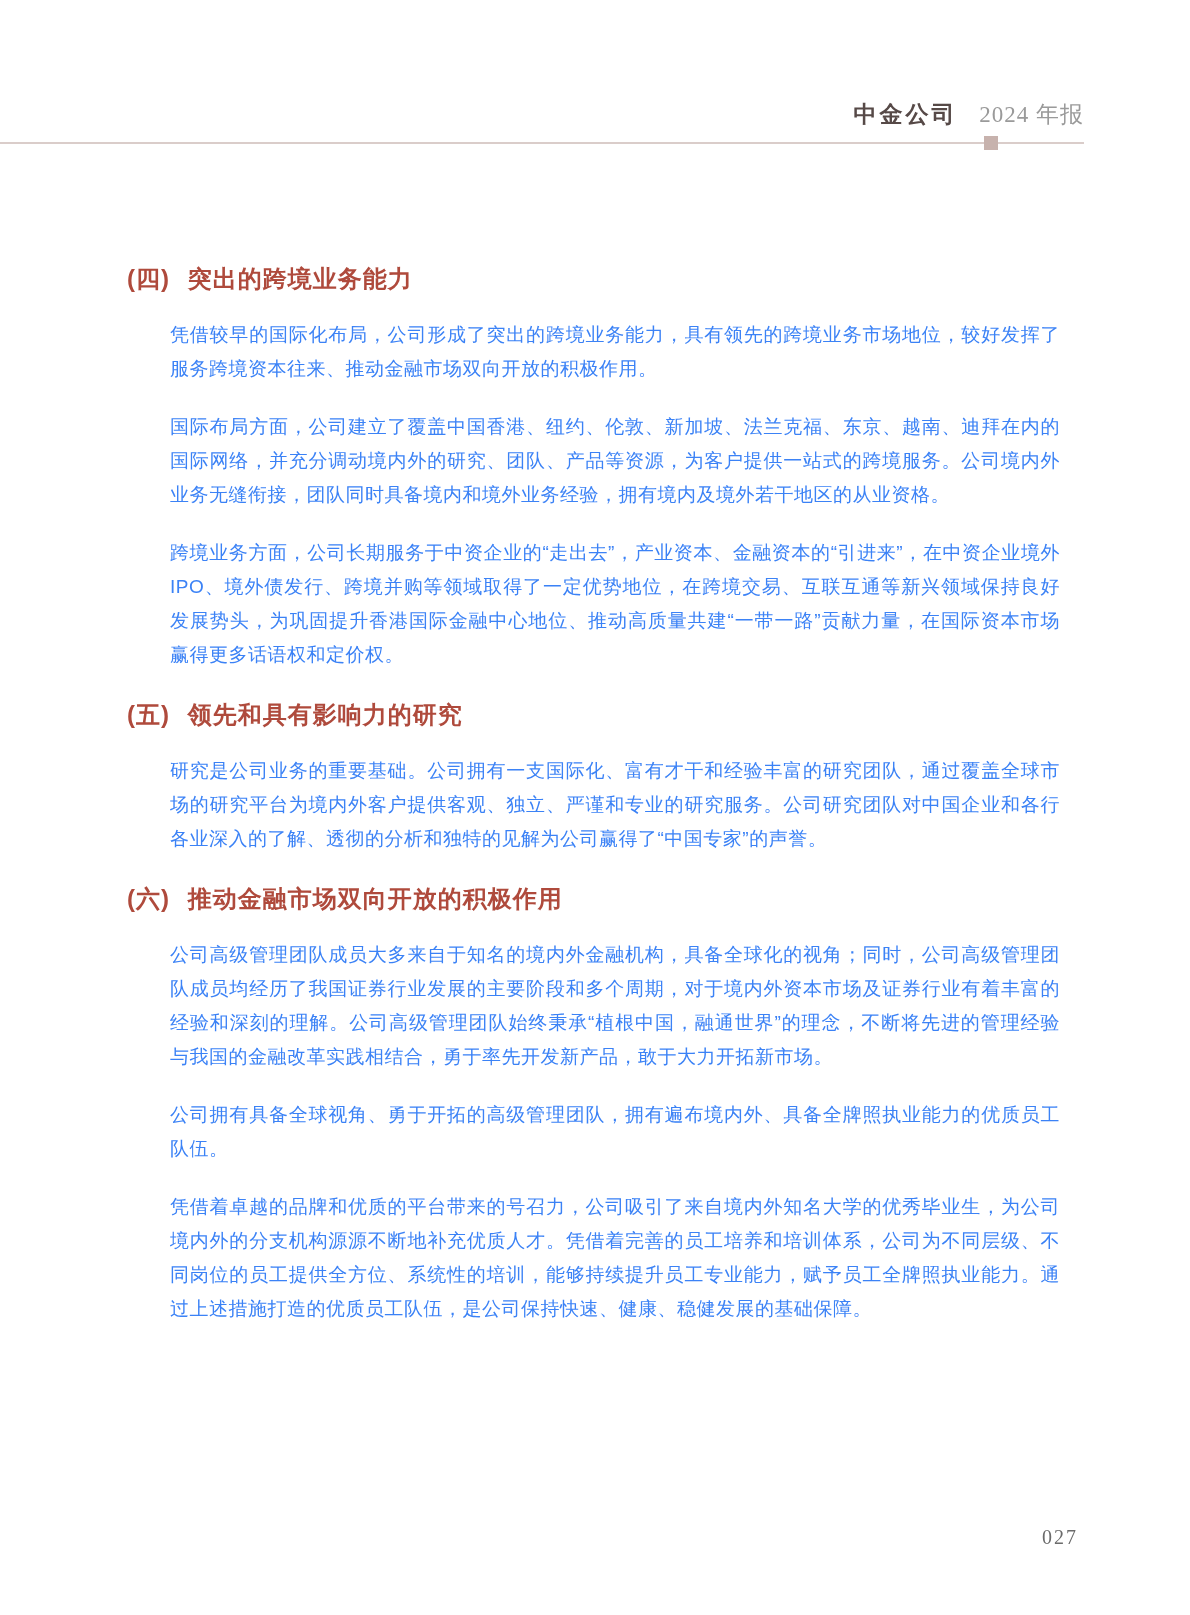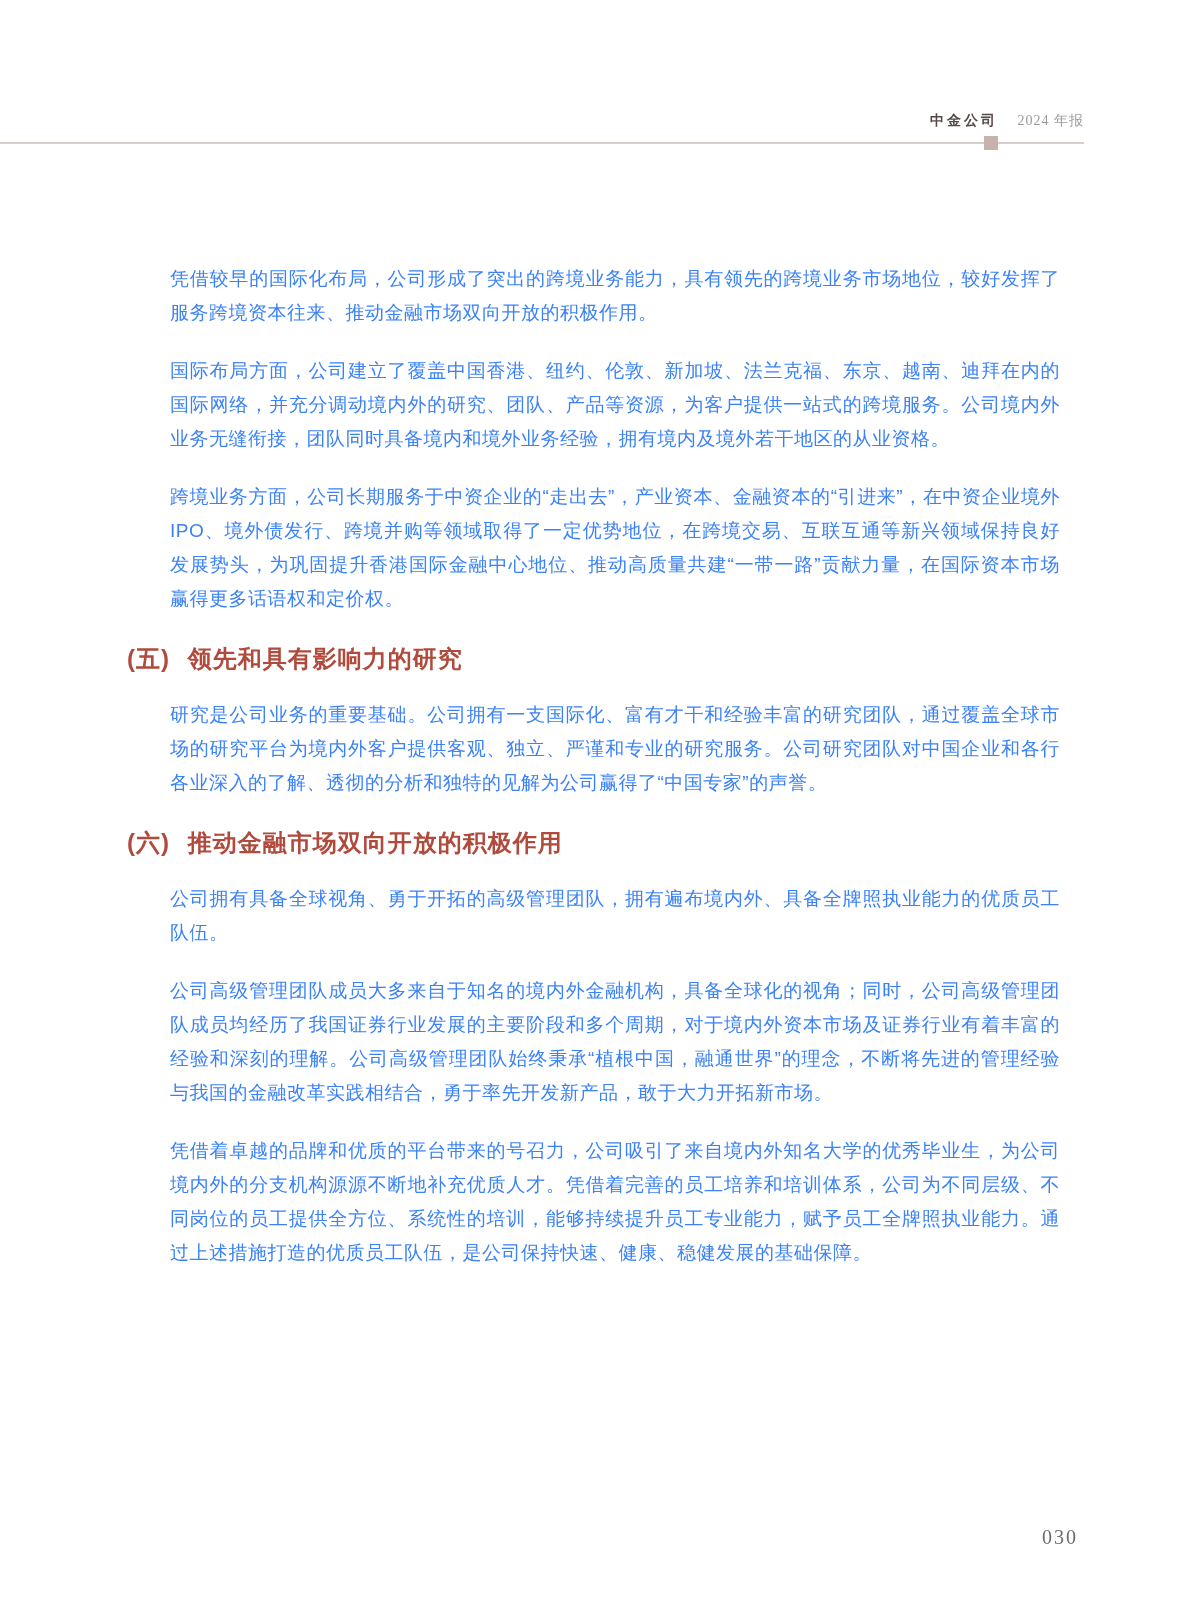--- a/index.html
+++ b/index.html
@@ -6,23 +6,23 @@
   .page {
     position:relative;
     width:1190px; height:1615px;
     background:#ffffff;
     font-family:"Liberation Sans", sans-serif;
     overflow:hidden;
   }
 
   
   .brand {
-    position:absolute; top:108px; right:106px;
+    position:absolute; top:102px; right:106px;
     font-family:"Liberation Serif", serif;
-    font-size:14px; line-height:26px;
+    font-size:23px; line-height:26px;
     white-space:nowrap;
   }
   .brand .company { color:#564947; font-weight:700; letter-spacing:3px; }
   .brand .edition { color:#9a9a9a; margin-left:16px; letter-spacing:1px; }
   .rule {
     position:absolute; top:142px; left:0;
     width:1084px; height:2px;
     background:#dacdca;
   }
   .rule .marker {
@@ -71,42 +71,46 @@
       <span class="edition">2024 年报</span>
     </div>
     <div class="rule">
       <span class="marker"></span>
     </div>
   </header>
 
   <main>
 
     <section>
+      <h2>
+        <span class="num">(四)</span>
+        <span class="ttl">突出的跨境业务能力</span>
+      </h2>
       <p>凭借较早的国际化布局，公司形成了突出的跨境业务能力，具有领先的跨境业务市场地位，较好发挥了服务跨境资本往来、推动金融市场双向开放的积极作用。</p>
       <p>国际布局方面，公司建立了覆盖中国香港、纽约、伦敦、新加坡、法兰克福、东京、越南、迪拜在内的国际网络，并充分调动境内外的研究、团队、产品等资源，为客户提供一站式的跨境服务。公司境内外业务无缝衔接，团队同时具备境内和境外业务经验，拥有境内及境外若干地区的从业资格。</p>
       <p>跨境业务方面，公司长期服务于中资企业的“走出去”，产业资本、金融资本的“引进来”，在中资企业境外IPO、境外债发行、跨境并购等领域取得了一定优势地位，在跨境交易、互联互通等新兴领域保持良好发展势头，为巩固提升香港国际金融中心地位、推动高质量共建“一带一路”贡献力量，在国际资本市场赢得更多话语权和定价权。</p>
     </section>
 
     <section>
       <h2>
         <span class="num">(五)</span>
         <span class="ttl">领先和具有影响力的研究</span>
       </h2>
       <p>研究是公司业务的重要基础。公司拥有一支国际化、富有才干和经验丰富的研究团队，通过覆盖全球市场的研究平台为境内外客户提供客观、独立、严谨和专业的研究服务。公司研究团队对中国企业和各行各业深入的了解、透彻的分析和独特的见解为公司赢得了“中国专家”的声誉。</p>
     </section>
 
     <section>
       <h2>
         <span class="num">(六)</span>
         <span class="ttl">推动金融市场双向开放的积极作用</span>
       </h2>
+      <p>公司高级管理团队成员大多来自于知名的境内外金融机构，具备全球化的视角；同时，公司高级管理团队成员均经历了我国证券行业发展的主要阶段和多个周期，对于境内外资本市场及证券行业有着丰富的经验和深刻的理解。公司高级管理团队始终秉承“植根中国，融通世界”的理念，不断将先进的管理经验与我国的金融改革实践相结合，勇于率先开发新产品，敢于大力开拓新市场。</p>
       <p>公司拥有具备全球视角、勇于开拓的高级管理团队，拥有遍布境内外、具备全牌照执业能力的优质员工队伍。</p>
-      <p>公司高级管理团队成员大多来自于知名的境内外金融机构，具备全球化的视角；同时，公司高级管理团队成员均经历了我国证券行业发展的主要阶段和多个周期，对于境内外资本市场及证券行业有着丰富的经验和深刻的理解。公司高级管理团队始终秉承“植根中国，融通世界”的理念，不断将先进的管理经验与我国的金融改革实践相结合，勇于率先开发新产品，敢于大力开拓新市场。</p>
       <p>凭借着卓越的品牌和优质的平台带来的号召力，公司吸引了来自境内外知名大学的优秀毕业生，为公司境内外的分支机构源源不断地补充优质人才。凭借着完善的员工培养和培训体系，公司为不同层级、不同岗位的员工提供全方位、系统性的培训，能够持续提升员工专业能力，赋予员工全牌照执业能力。通过上述措施打造的优质员工队伍，是公司保持快速、健康、稳健发展的基础保障。</p>
     </section>
 
   </main>
 
   <footer>
-    <span class="pageno">030</span>
+    <span class="pageno">027</span>
   </footer>
 
 </div>
 
 </body></html>

